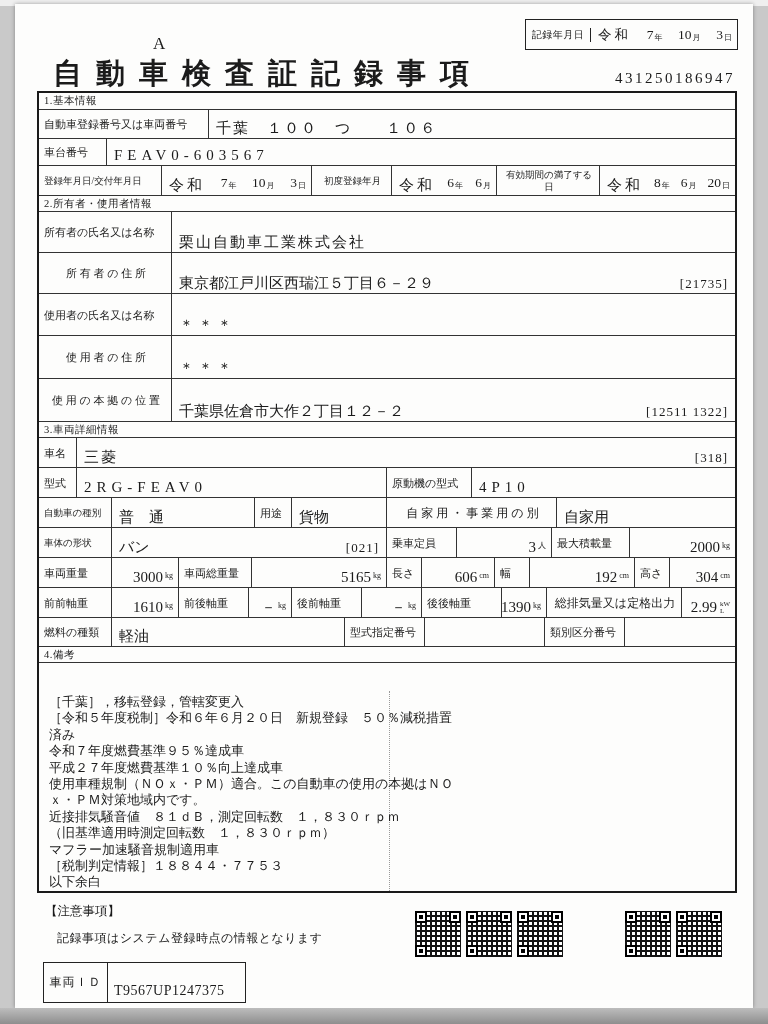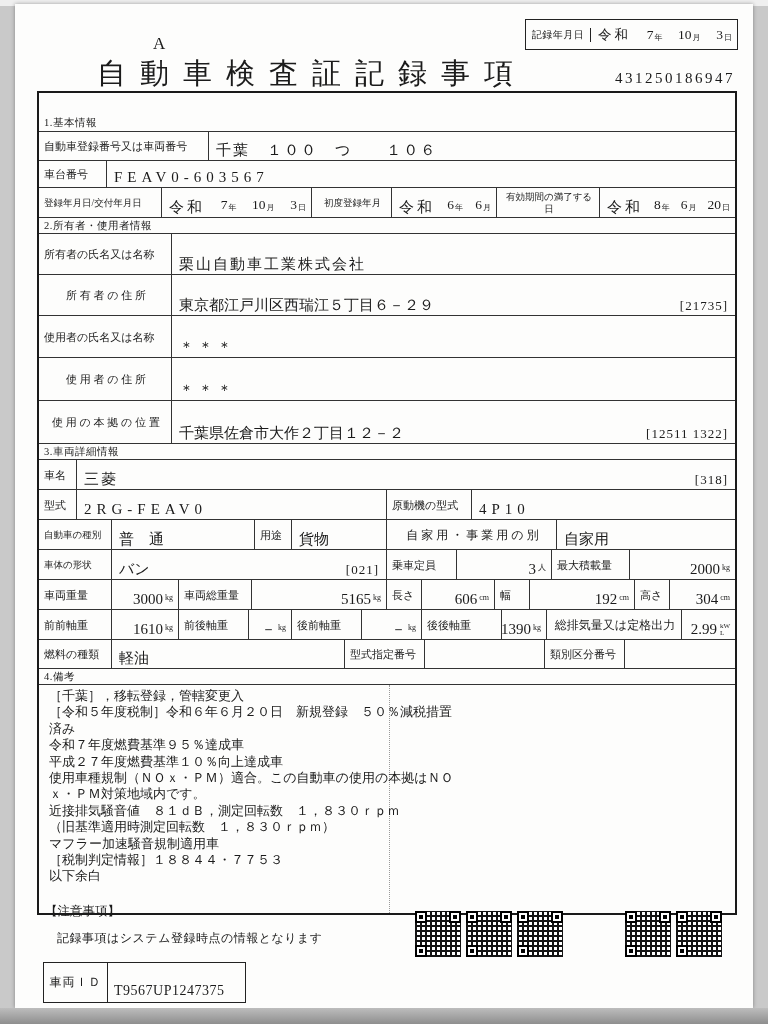--- a/index.html
+++ b/index.html
@@ -12,58 +12,58 @@
   }
   .scan-top { position:absolute; left:0; top:0; width:768px; height:6px; background:#efefef; }
   .scan-bottom { position:absolute; left:0; bottom:0; width:768px; height:16px;
     background:linear-gradient(#bdbdbd,#8e8e8e); }
   .paper {
     position:absolute; left:15px; top:4px; width:738px; height:1004px;
     background:#fdfdfc; box-shadow:0 0 4px rgba(0,0,0,.35);
   }
   
   .corner-mark { position:absolute; left:138px; top:30px; font-size:17px; letter-spacing:1px; }
-  .doc-title { position:absolute; left:38px; top:50px; font-size:29px; font-weight:400;
-    letter-spacing:14px; white-space:nowrap;margin-left:44px; }
+  .doc-title { position:absolute; left:38px; top:50px; font-size:29px; font-weight:700;
+    letter-spacing:14px; white-space:nowrap; }
   .doc-number { position:absolute; top:66px; right:18px; font-size:15px; letter-spacing:2.5px; }
   .record-box { position:absolute; left:510px; top:15px; width:213px; height:31px;
     border:1.5px solid #222; display:flex;align-items:center; }
   .record-box .rlbl { width:65px; border-right:1px solid #222; font-size:10px;
     display:flex; align-items:center; justify-content:center; letter-spacing:.5px; }
   .record-box .rval { flex:1; display:flex; align-items:center; padding:0 5px 0 7px; font-size:13.5px; }
   
   .era { letter-spacing:3px; }
   .dnum { margin-left:auto; }
   .dnum b { font-weight:normal; font-size:13.5px; }
   .dnum i { font-style:normal; font-size:8px; vertical-align:-1px; margin-left:1px; }
   
   .tbl { position:absolute; left:22px; top:87px; width:700px; border:2px solid #1a1a1a; background:#fdfdfc; }
   .row { display:flex; border-top:1px solid #333; }
-  .row:first-child { border-top:none;margin-top:22px; }
+  .row:first-child { border-top:none; }
   .band { height:16px; font-size:10.5px; padding:1px 0 0 5px; letter-spacing:.5px; }
   .cell { position:relative; }
   .lbl { font-size:11px; display:flex; align-items:center; padding:0 3px 0 5px;
     border-right:1px solid #333; line-height:12px; }
   .lbl.s { font-size:9.5px; }
   .lbl.c { justify-content:center; text-align:center; }
   .val { display:flex; align-items:flex-end; padding:0 5px 1px 7px; font-size:15px;
     line-height:17px; white-space:nowrap; }
   .val.r { justify-content:flex-end; }
   .val.mid { border-right:1px solid #333; }
   .code { margin-left:auto; font-size:13px; letter-spacing:1px; padding-right:2px; }
   .u { font-size:8px; margin-left:2px; padding-bottom:2px; }
   .stack { display:flex; flex-direction:column; font-size:7px; line-height:7px;
     margin-left:3px; padding-bottom:1px; text-align:left; }
   .ls2 { letter-spacing:2px; } .ls4 { letter-spacing:4px; } .ls5 { letter-spacing:5px; }
   .h29{height:29px;} .h27{height:27px;} .h30{height:30px;} .h41{height:41px;}
   .h42{height:42px;} .h43{height:43px;}
   .w38{width:38px;} .w68{width:68px;} .w73{width:73px;} .w133{width:133px;} .w170{width:170px;}
   
   .remarks { height:229px; display:flex; }
-  .remarks-left { width:351px; border-right:1px dotted #999; padding:3px 4px 0 10px; }
+  .remarks-left { width:351px; border-right:1px dotted #999; padding:3px 4px 0 10px;margin-top:28px; }
   .remark-line { font-size:13px; line-height:16.4px; white-space:nowrap; }
   .remarks-right { flex:1; }
   
   .notice-head { position:absolute; left:30px; top:899px; font-size:12.5px; }
   .notice-text { position:absolute; left:42px; top:926px; font-size:12px; letter-spacing:.5px; }
   .vid-box { position:absolute; left:28px; top:958px; width:203px; height:41px;
     border:1.5px solid #222; display:flex; }
   .vid-box .vlbl { width:64px; border-right:1px solid #222; font-size:12px;
     display:flex; align-items:center; justify-content:center; letter-spacing:1px; }
   .vid-box .vval { flex:1; display:flex; align-items:flex-end; padding:0 2px 3px 6px;

